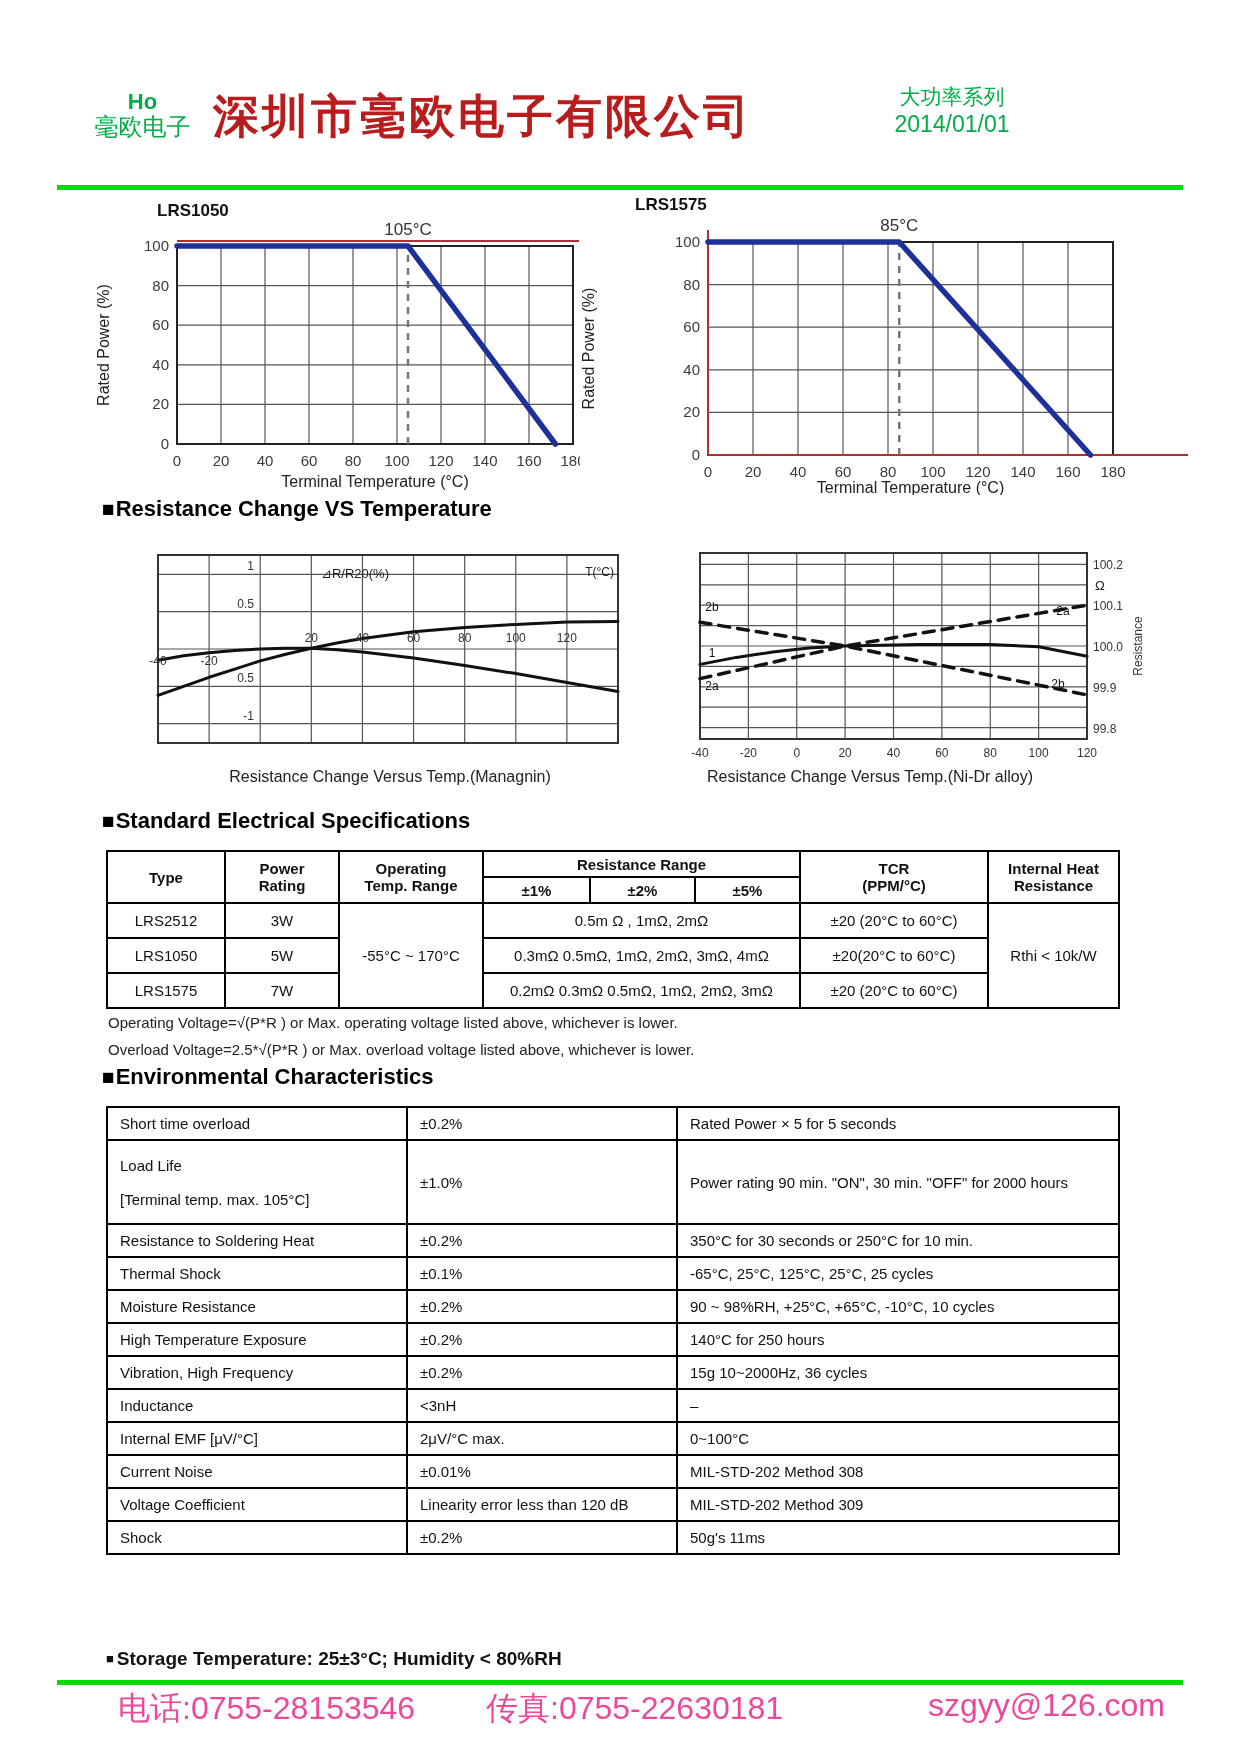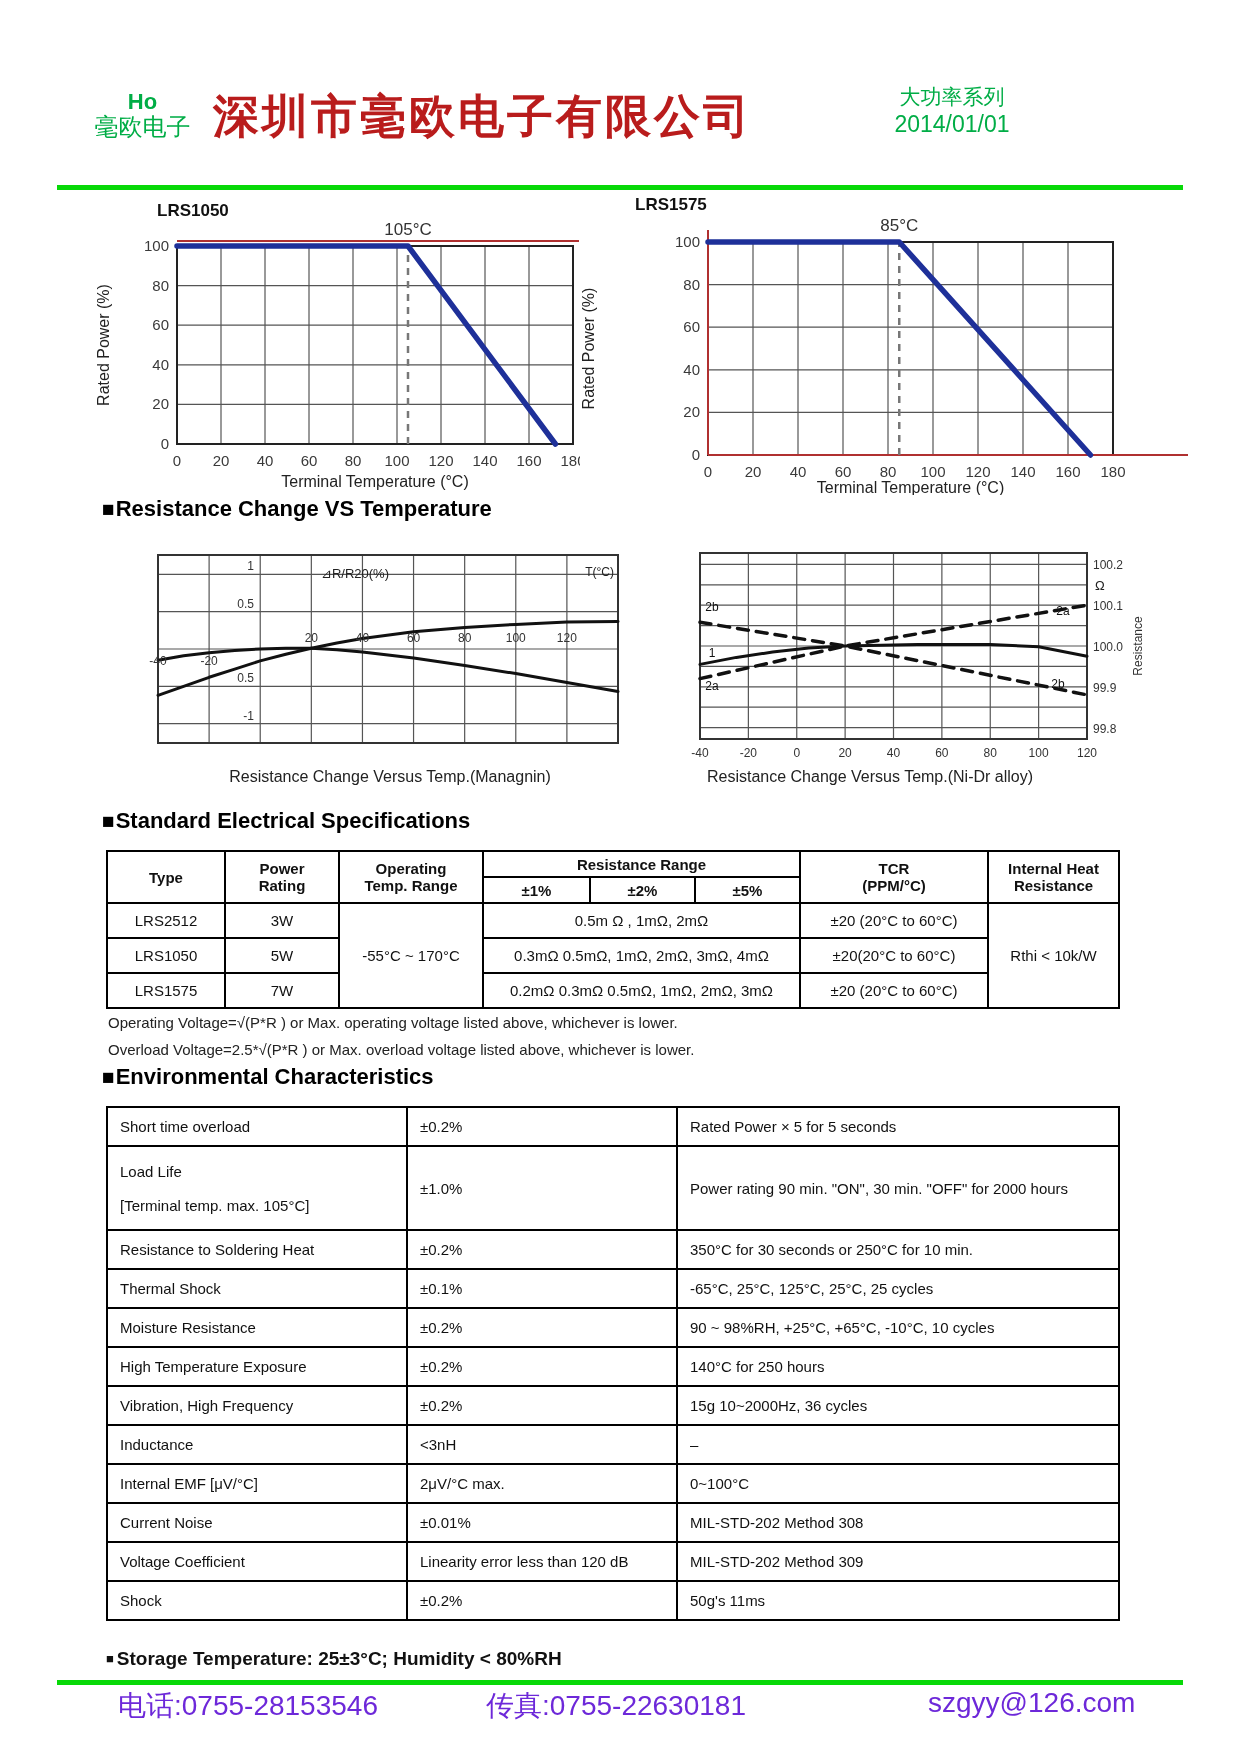--- a/index.html
+++ b/index.html
@@ -29,26 +29,26 @@
   .storage .sq{font-size:13px;vertical-align:2px;margin-right:3px;}
   
   table{border-collapse:collapse;table-layout:fixed;border-radius:20px;}
   .spec{left:106px;top:850px;width:1012px;}
   .spec th,.spec td{border:2px solid #000;text-align:center;font-size:15px;padding:1px 2px;overflow:hidden;}
   .spec th{font-weight:bold;}
   .spec tr.hdr{height:26px;} .spec tr.dat{height:35px;}
   .env{left:106px;top:1106px;width:1012px;}
   .env th,.env td{border:2px solid #000;font-size:15px;padding:1px 2px 1px 12px;text-align:left;overflow:hidden;}
   .env th{font-weight:bold;text-align:center;padding-left:2px;}
-  .env tr.h{height:26px;} .env tr.r{height:39px;} .env tr.tall{height:84px;}
+  .env tr.h{height:26px;} .env tr.r{height:33px;} .env tr.tall{height:84px;}
   .pre{white-space:pre-line;}
   .note{left:108px;font-size:15px;color:#222;white-space:nowrap;}
   .note1{top:1014px;} .note2{top:1041px;}
   
-  .foot{top:1687px;font-size:28px;color:#6d28d9;white-space:nowrap;}
+  .foot{top:1687px;font-size:32px;color:#ec4899;white-space:nowrap;}
   .f-phone{left:118px;} .f-fax{left:486px;} .f-email{left:928px;}
   svg text{font-family:"Liberation Sans","DejaVu Sans",sans-serif;}
 </style>
 </head>
 <body>
 
 <div class="page">
 
   <div class="abs logo">
     <div class="logo-ho">Ho</div>

